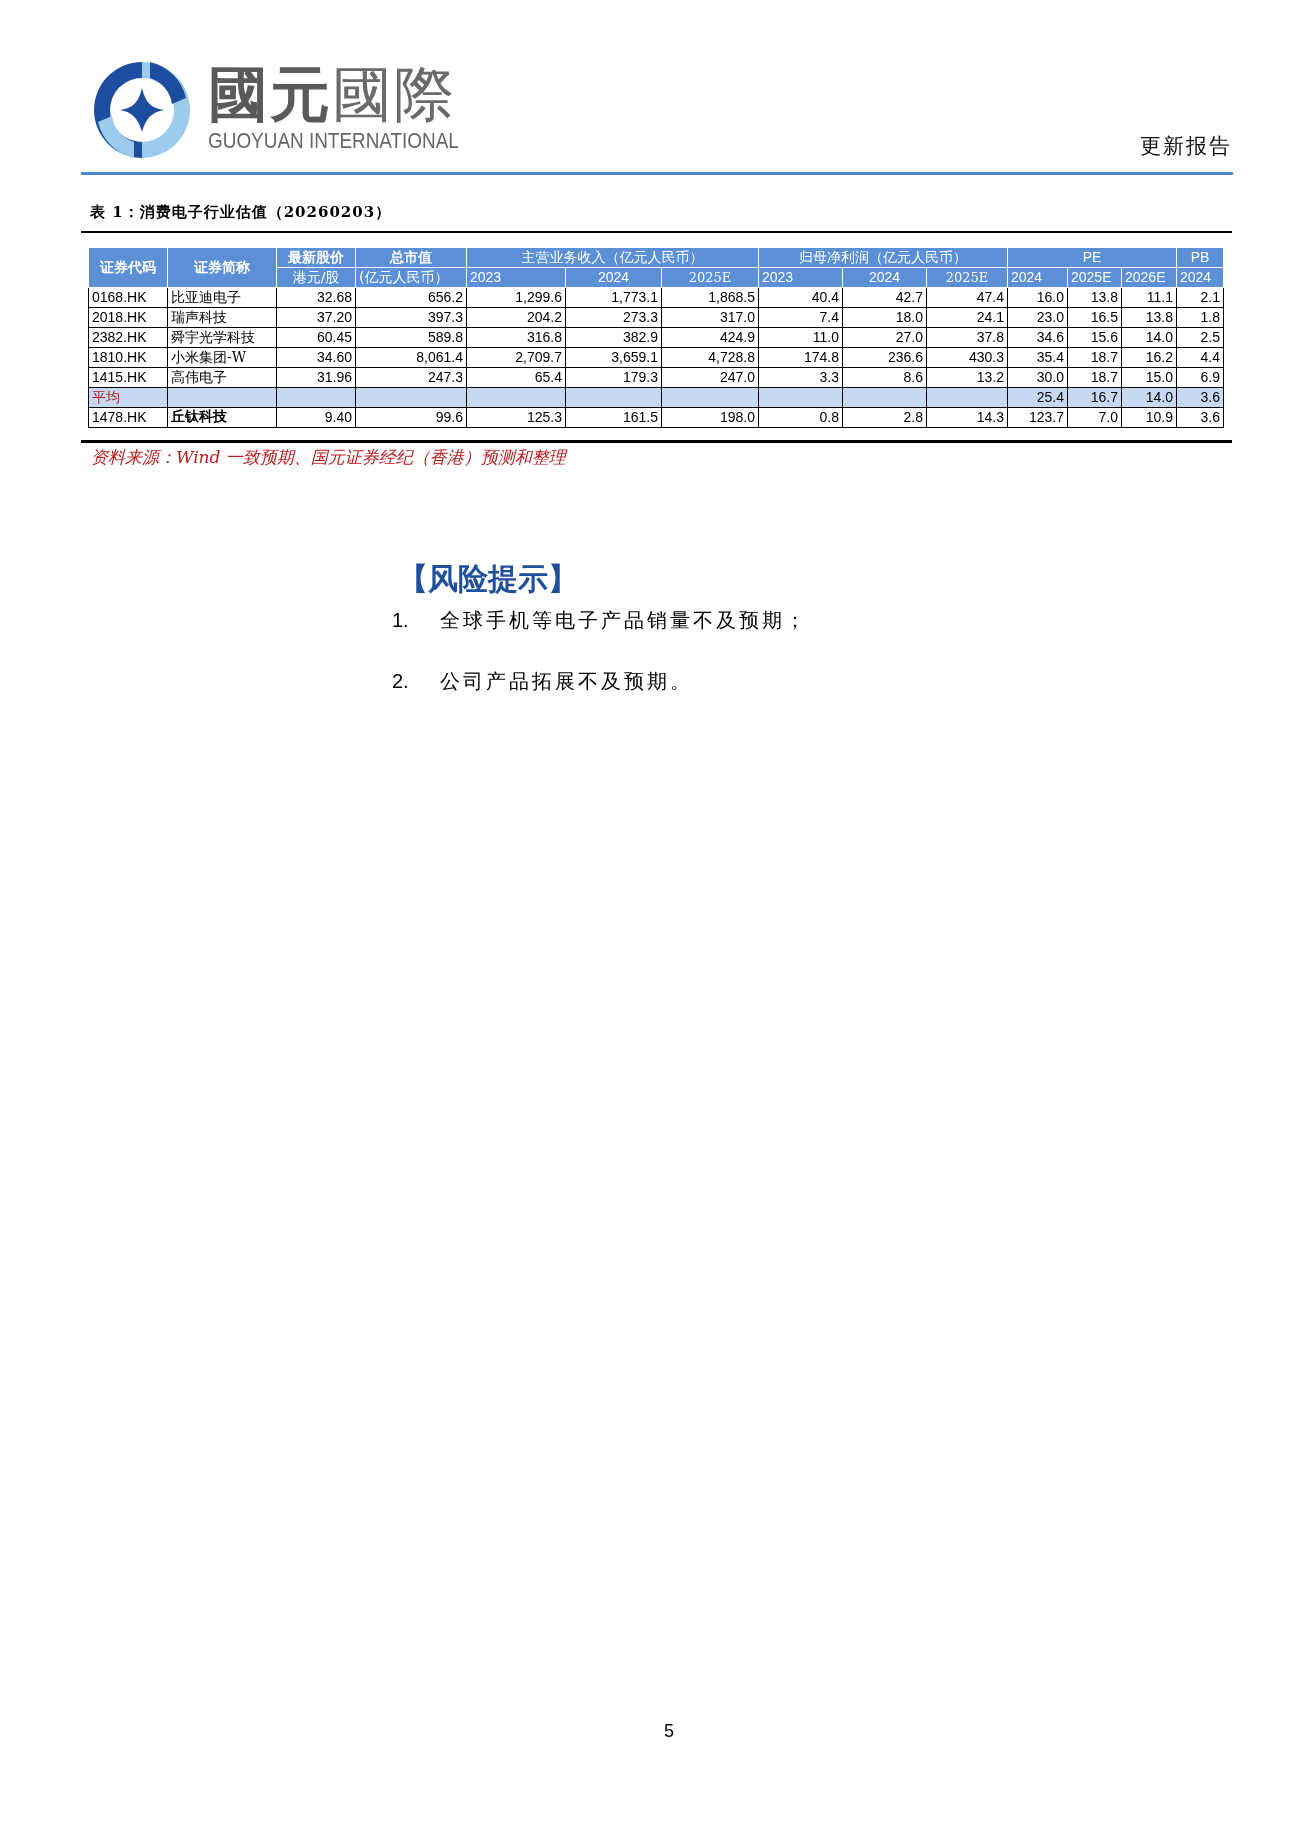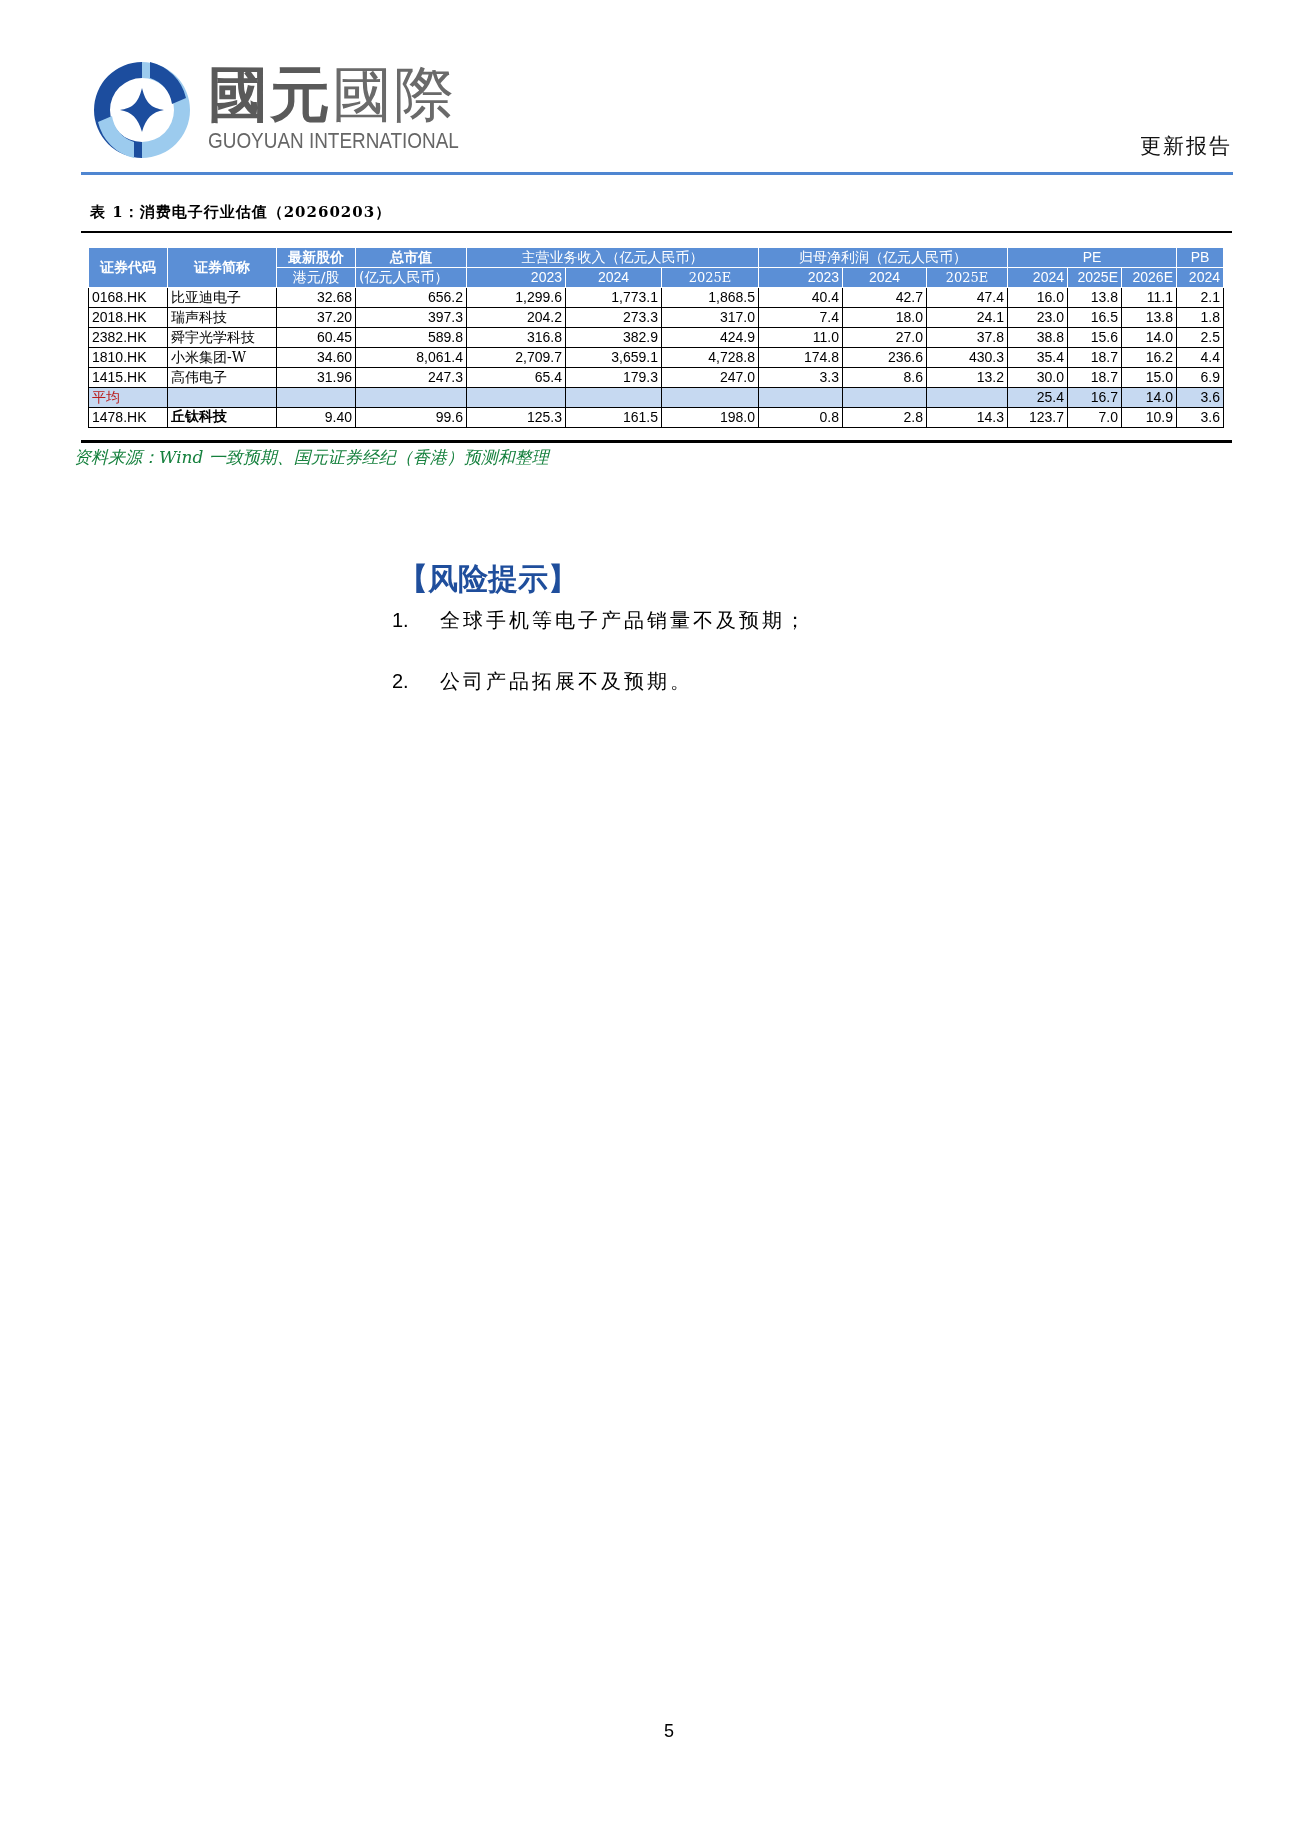--- a/index.html
+++ b/index.html
@@ -19,32 +19,32 @@
 
   
   #table-title { left:90px; top:205px; font-size:15px; font-weight:bold; font-family:"DejaVu Serif", serif; line-height:1; letter-spacing:1px; }
   #title-rule { left:81px; top:231px; width:1151px; height:2px; background:#000; }
 
   
   #val-table { left:88px; top:247px; border-collapse:collapse; table-layout:fixed;
                font-family:"Liberation Sans", sans-serif; font-size:14px; }
   #val-table td { border:1px solid #000; padding:0 3px; height:19px; line-height:19px; white-space:nowrap; overflow:hidden; }
   #val-table .hd { background:#5b8fd6; color:#fff; border-color:#fff; text-align:center; font-weight:bold; font-family:"DejaVu Sans", sans-serif; font-size:14px; }
-  #val-table .hd.yr { font-weight:normal; text-align:right; font-family:"Liberation Sans", sans-serif; }
+  #val-table .hd.yr { font-weight:normal; text-align:left; font-family:"Liberation Sans", sans-serif; }
   #val-table .hd.yr.c { text-align:center;margin-top:21px; }
   #val-table .hd.serif { font-family:"DejaVu Serif", serif; font-size:13px; }
   #val-table td.num { text-align:right; }
   #val-table td.name { font-family:"DejaVu Serif", serif; font-size:14px; }
   #val-table tr.avg td { background:#c6d9f1; }
   #val-table tr.avg td.lbl { color:#b91c1c; font-family:"DejaVu Serif", serif; }
   #val-table tr.target td.name { font-weight:bold; font-family:Liberation Mono, monospace; }
   #val-table tr.target td.num { font-family:"Liberation Sans", sans-serif; }
 
   #table-bottom-rule { left:81px; top:440px; width:1151px; height:3px; background:#000; }
-  #source-note { left:74px; top:449px; font-size:17px; font-style:italic; font-family:"DejaVu Serif", serif; color:#15803d; line-height:1; }
+  #source-note { left:91px; top:449px; font-size:17px; font-style:italic; font-family:"DejaVu Serif", serif; color:#b91c1c; line-height:1; }
 
   
   #risk-heading { left:398px; top:564px; font-size:30px; font-weight:bold; color:#1f4e9c; font-family:"DejaVu Sans", sans-serif; line-height:1; }
   .risk-item { left:392px; font-size:20px; line-height:1; }
   .risk-item .no { display:inline-block; width:48px; font-family:"Liberation Sans", sans-serif; }
   .risk-item .tx { font-family:"DejaVu Serif", serif; letter-spacing:3px; }
   #risk-1 { top:610px; }
   #risk-2 { top:671px; }
 
   #page-no { left:664px; top:1722px; font-size:18px; line-height:1; }
@@ -156,21 +156,21 @@
     <td>2382.HK</td>
     <td class="name">舜宇光学科技</td>
     <td class="num">60.45</td>
     <td class="num">589.8</td>
     <td class="num">316.8</td>
     <td class="num">382.9</td>
     <td class="num">424.9</td>
     <td class="num">11.0</td>
     <td class="num">27.0</td>
     <td class="num">37.8</td>
-    <td class="num">38.8</td>
+    <td class="num">34.6</td>
     <td class="num">15.6</td>
     <td class="num">14.0</td>
     <td class="num">2.5</td>
   </tr>
   <tr>
     <td>1810.HK</td>
     <td class="name">小米集团-W</td>
     <td class="num">34.60</td>
     <td class="num">8,061.4</td>
     <td class="num">2,709.7</td>

